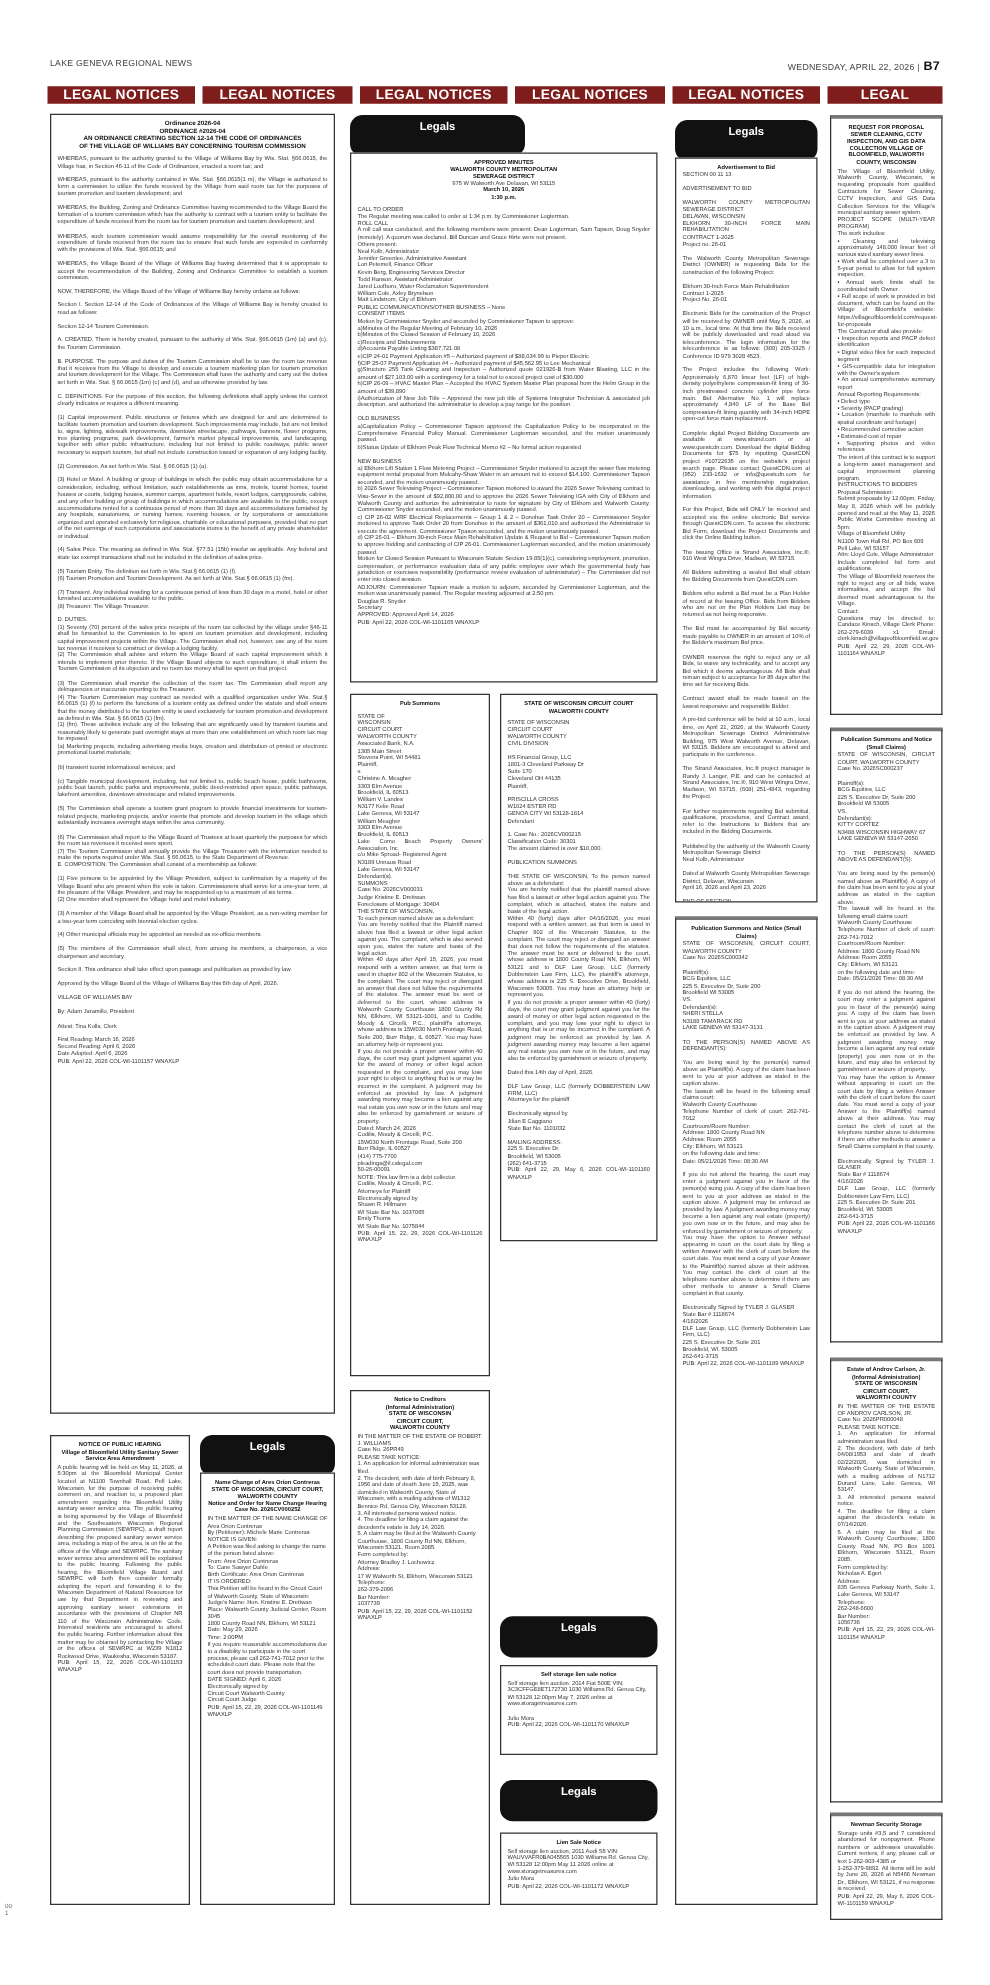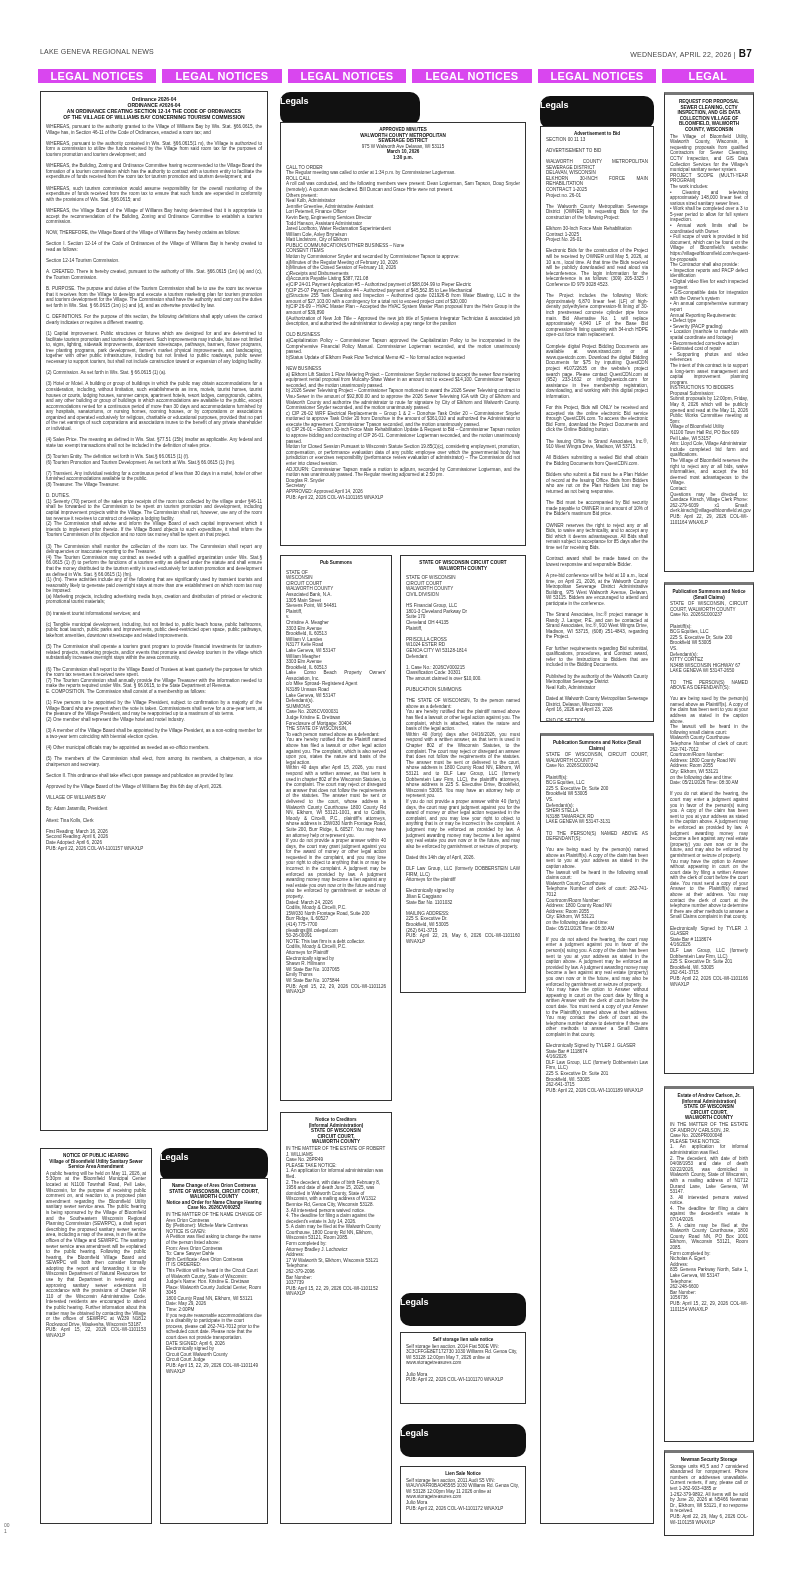--- a/index.html
+++ b/index.html
@@ -1,26 +1,26 @@
 <!DOCTYPE html>
 <html><head>
 <meta charset="utf-8">
 <style>
 *{box-sizing:border-box;margin:0;padding:0}
 body{width:792px;height:1588px;background:#fff;font-family:"Liberation Sans",sans-serif;color:#222;position:relative;overflow:hidden}
 .hdr{position:absolute;top:46px;left:38px;right:38px;height:14px;font-size:7px;color:#444;letter-spacing:.2px}
 .hdr .l{position:absolute;left:2px;top:2px}
 .hdr .r{position:absolute;right:2px;top:2px}
 .hdr .r b{font-size:10px;color:#111;margin-left:3px}
-.bar{position:absolute;top:69px;height:14px;background:#d946ef;color:#fff;font-weight:bold;font-size:11px;text-align:center;line-height:14px;letter-spacing:.3px}
+.bar{position:absolute;top:69px;height:14px;background:#7f1d1d;color:#fff;font-weight:bold;font-size:11px;text-align:center;line-height:14px;letter-spacing:.3px}
 .box{position:absolute;border:1.5px solid #333;background:#fff;padding:4px 5px;font-size:4.6px;line-height:5.6px;overflow:hidden;color:#333}
 .box p{margin-bottom:4px}
 .box .t{text-align:center;font-weight:bold;color:#111}
 .box .c{text-align:center}
-.pill{position:absolute;height:33px;background:#111;color:#fff;border-radius:10px;font-weight:bold;font-size:9px;text-align:left;line-height:19px}
+.pill{position:absolute;height:33px;background:#111;color:#fff;border-radius:10px;font-weight:bold;font-size:9px;text-align:center;line-height:19px}
 .gray{border-top:3px solid #777}
 .fold{position:absolute;left:4px;top:1522px;font-size:5px;color:#666}
 </style>
 </head>
 <body>
 
 <div class="hdr">
   <span class="l">LAKE GENEVA REGIONAL NEWS</span>
   <span class="r"><span>WEDNESDAY, APRIL 22, 2026 |</span><b>B7</b></span>
 </div>

